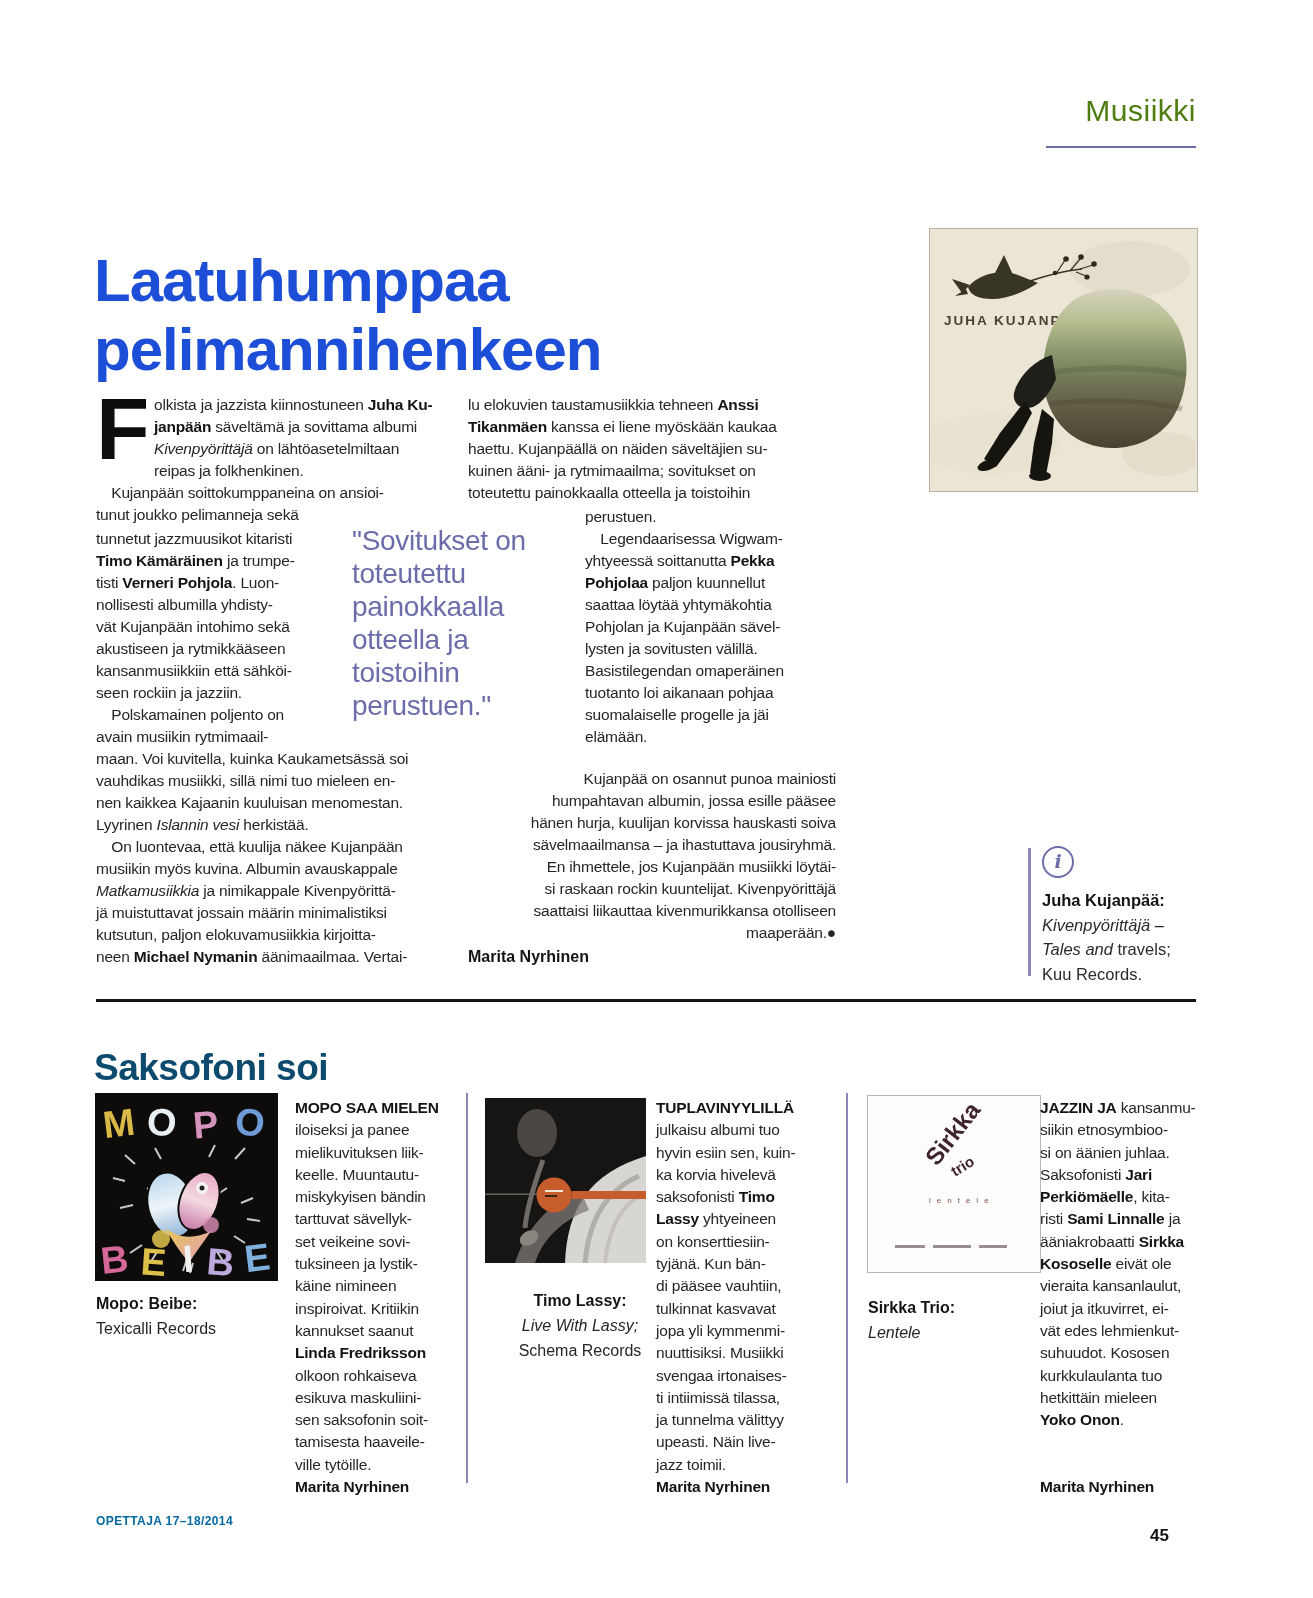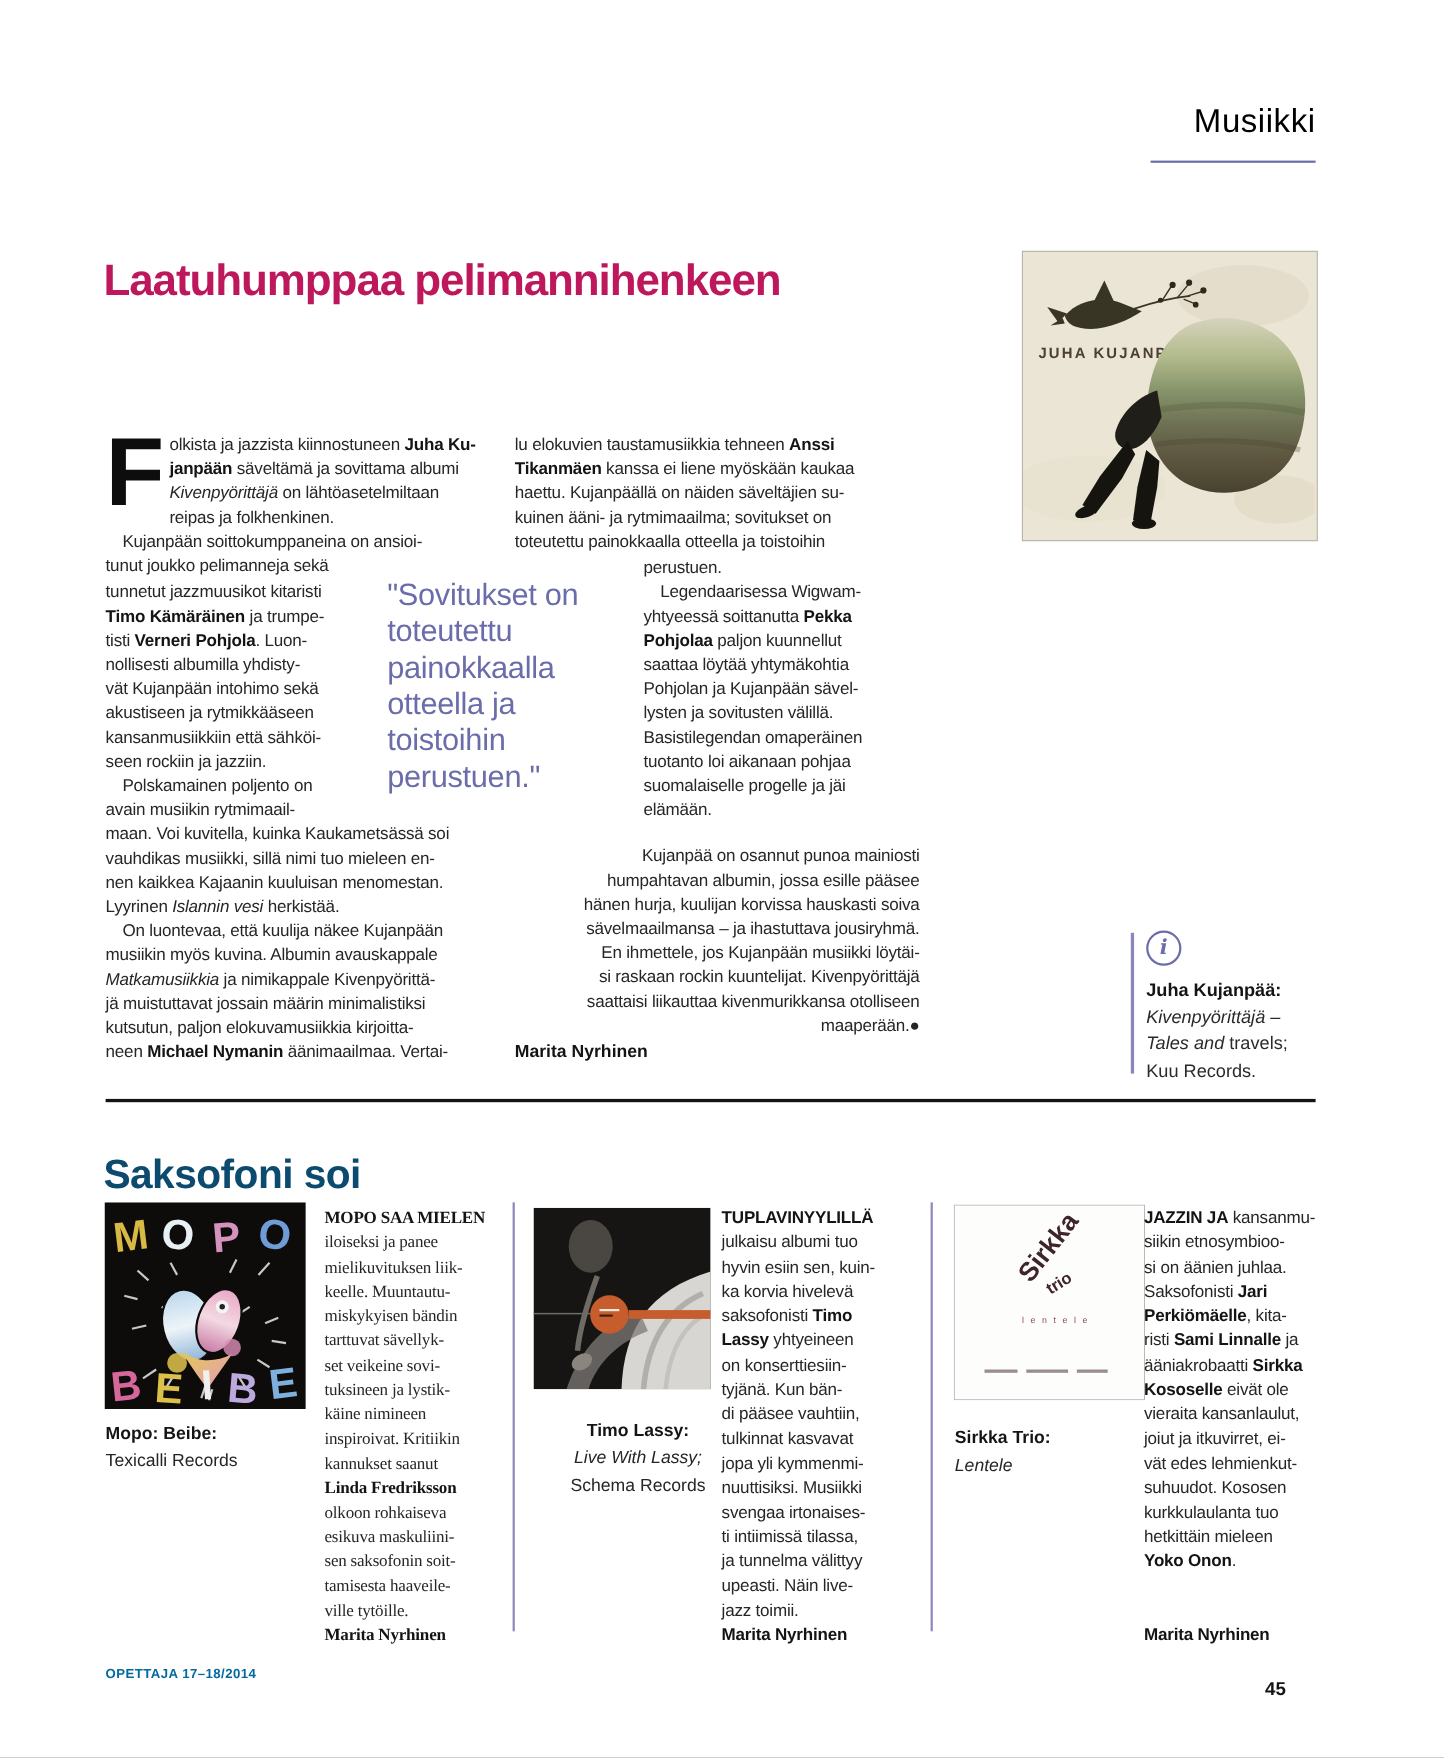--- a/index.html
+++ b/index.html
@@ -7,25 +7,25 @@
     position:relative;width:1313px;height:1598px;background:#ffffff;
     font-family:"Liberation Sans","DejaVu Sans",sans-serif;color:#2a2a2a;
     overflow:hidden;margin:0 auto;
   }
   .abs{position:absolute;}
   .runs{white-space:pre-wrap;}
   .run-b{font-weight:700;color:#141414;}
   .run-i{font-style:italic;}
 
   .section-label{left:940px;top:94px;width:256px;text-align:right;
-    font-size:30px;font-weight:400;color:#000000;letter-spacing:.5px;}
+    font-size:30px;font-weight:400;color:#4d7c0f;letter-spacing:.5px;}
   .section-rule{left:1046px;top:146px;width:150px;height:2px;background:#6b6caa;}
 
-  .title{left:94px;top:206px;width:800px;font-size:40px;font-weight:700;
-    color:#be185d;letter-spacing:-1px;}
+  .title{left:94px;top:206px;width:800px;font-size:60px;font-weight:700;
+    color:#1d4ed8;letter-spacing:-1px;}
   .lead{left:96px;top:284px;width:810px;font-size:21px;line-height:29px;
     color:#3d3d3d;letter-spacing:-.2px;}
   .lead .run-b{color:#1d1d1d;}
 
   .cover-frame{border:1px solid #b8b4a8;background:#ebe5d5;}
   .kujanpaa-cover{left:929px;top:228px;width:267px;height:262px;}
 
   .body-text{font-size:15.5px;line-height:22px;letter-spacing:-.2px;color:#262626;}
   .col1a{left:96px;top:394px;width:360px;}
   .col1b{left:96px;top:528px;width:256px;}
@@ -225,21 +225,21 @@
         <text x="6" y="180" fill="#d6679a" transform="rotate(-6 16 168)">B</text>
         <text x="46" y="182" fill="#ddc04a" transform="rotate(4 56 168)">E</text>
         <text x="88" y="179" fill="#f0f0f0" transform="rotate(-4 92 168)">I</text>
         <text x="112" y="182" fill="#bcaade" transform="rotate(5 122 168)">B</text>
         <text x="150" y="178" fill="#7fb0dd" transform="rotate(-7 160 168)">E</text>
       </g>
     </svg>
   </div>
   <div class="abs caption runs" style="left:96px;top:1291px;width:190px;"><span class="run-b">Mopo: Beibe:</span><span>
 Texicalli Records</span></div>
-  <div class="abs review-text runs" style="left:295px;top:1097px;width:172px;font-family:Liberation Serif, serif;"><span class="run-b">MOPO SAA MIELEN</span><span>
+  <div class="abs review-text runs" style="left:295px;top:1097px;width:172px;"><span class="run-b">MOPO SAA MIELEN</span><span>
 iloiseksi ja panee
 mielikuvituksen liik-
 keelle. Muuntautu-
 miskykyisen bändin
 tarttuvat sävellyk-
 set veikeine sovi-
 tuksineen ja lystik-
 käine nimineen
 inspiroivat. Kritiikin
 kannukset saanut

